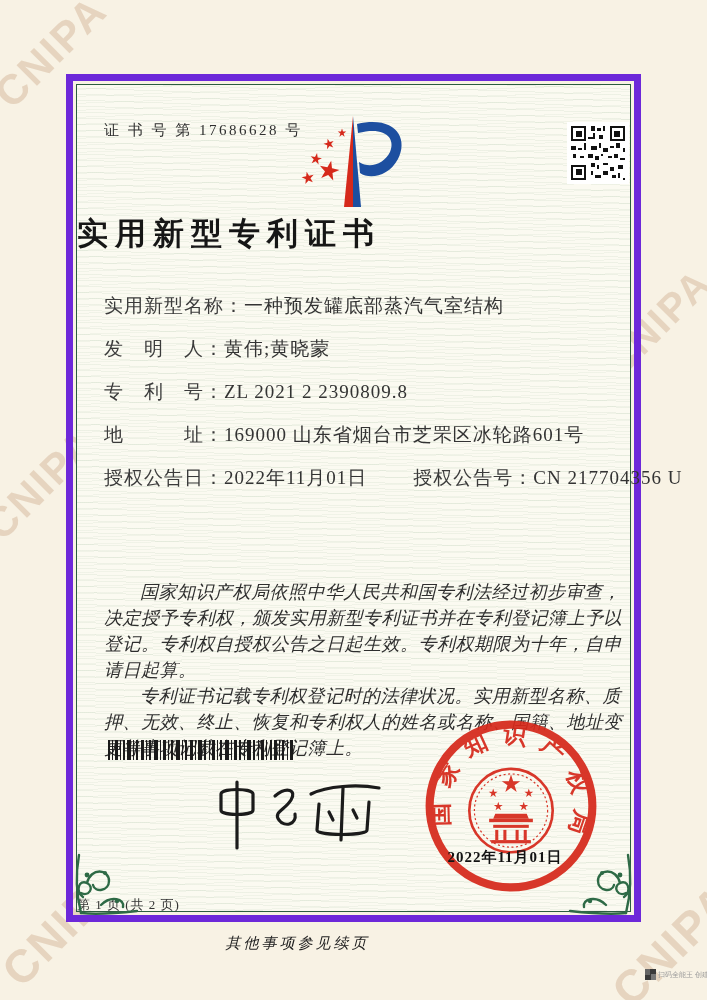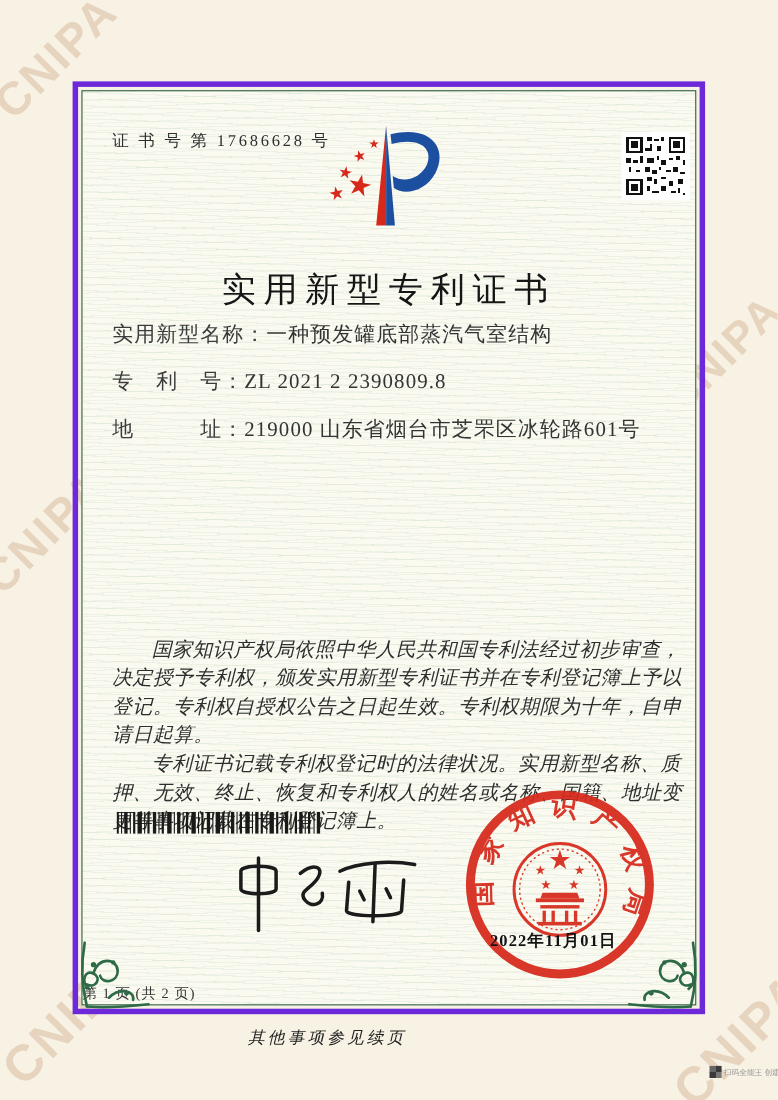--- a/index.html
+++ b/index.html
@@ -13,40 +13,40 @@
     position:absolute;font-family:"Liberation Sans", sans-serif;
     font-weight:bold;transform:rotate(-45deg);letter-spacing:2px;
     pointer-events:none;z-index:1;
   }
   .wm-tan{color:rgba(205,172,140,0.42);}
   .wm-grey{color:rgba(140,152,140,0.30);}
   .wm-pink{color:rgba(214,168,158,0.30);}
   
   .frame{
     position:absolute;left:66px;top:74px;width:575px;height:848px;
-    border:5px solid #6d28d9;box-sizing:border-box;z-index:2;
+    border:7px solid #6d28d9;box-sizing:border-box;z-index:2;
   }
   .frame-inner{
     position:absolute;left:3px;top:3px;right:3px;bottom:3px;
     border:1px solid #2b5d3f;
     background:
       repeating-linear-gradient(2deg, rgba(120,160,120,0.10) 0 1px, transparent 1px 6px),
       repeating-linear-gradient(-2deg, rgba(120,160,120,0.08) 0 1px, transparent 1px 7px),
       #fbfaf1;
   }
   
   .cert-no{
     position:absolute;left:27px;top:36px;font-size:15px;color:#2f2f2f;
     letter-spacing:2.5px;
   }
   .logo{position:absolute;left:218px;top:26px;width:130px;height:100px;}
   .qr{position:absolute;left:490px;top:37px;width:62px;height:62px;background:#fff;}
   .title{
-    position:absolute;left:0;top:128px;width:100%;text-align:center;
-    font-size:31px;font-weight:normal;color:#161616;letter-spacing:7px;margin-top:32px;
+    position:absolute;left:0;top:128px;width:100%;text-align:left;
+    font-size:31px;font-weight:bold;color:#161616;letter-spacing:7px;
   }
   
   .fields{position:absolute;left:27px;top:208px;width:520px;}
   .field-row{height:43px;font-size:19px;color:#3b3b3b;letter-spacing:1px;white-space:nowrap;}
   .field-row .lab{color:#3b3b3b;}
   .field-row .val{color:#333;}
   .grant-no{margin-left:46px;}
   
   .paras{
     position:absolute;left:27px;top:494px;width:524px;font-size:18px;
@@ -166,24 +166,30 @@
       </g>
     </svg>
 
     <div class="title">实用新型专利证书</div>
 
     <div class="fields">
       <div class="field-row">
         <span class="lab">实用新型名称：</span><span class="val">一种预发罐底部蒸汽气室结构</span>
       </div>
       <div class="field-row">
+        <span class="lab">发　明　人：</span><span class="val">黄伟;黄晓蒙</span>
+      </div>
+      <div class="field-row">
         <span class="lab">专　利　号：</span><span class="val">ZL 2021 2 2390809.8</span>
       </div>
       <div class="field-row">
-        <span class="lab">地　　　址：</span><span class="val">219000 山东省烟台市芝罘区冰轮路601号</span>
+        <span class="lab">地　　　址：</span><span class="val">169000 山东省烟台市芝罘区冰轮路601号</span>
+      </div>
+      <div class="field-row">
+        <span class="lab">授权公告日：</span><span class="val">2022年11月01日</span><span class="lab grant-no">授权公告号：</span><span class="val">CN 217704356 U</span>
       </div>
     </div>
 
     <div class="paras">
       <p>国家知识产权局依照中华人民共和国专利法经过初步审查，决定授予专利权，颁发实用新型专利证书并在专利登记簿上予以登记。专利权自授权公告之日起生效。专利权期限为十年，自申请日起算。</p>
       <p>专利证书记载专利权登记时的法律状况。实用新型名称、质押、无效、终止、恢复和专利权人的姓名或名称、国籍、地址变更等事项记载在专利登记簿上。</p>
     </div>
 
     <svg class="barcode" viewBox="0 0 186 20" preserveAspectRatio="none">
       <g fill="#1a1a1a">

